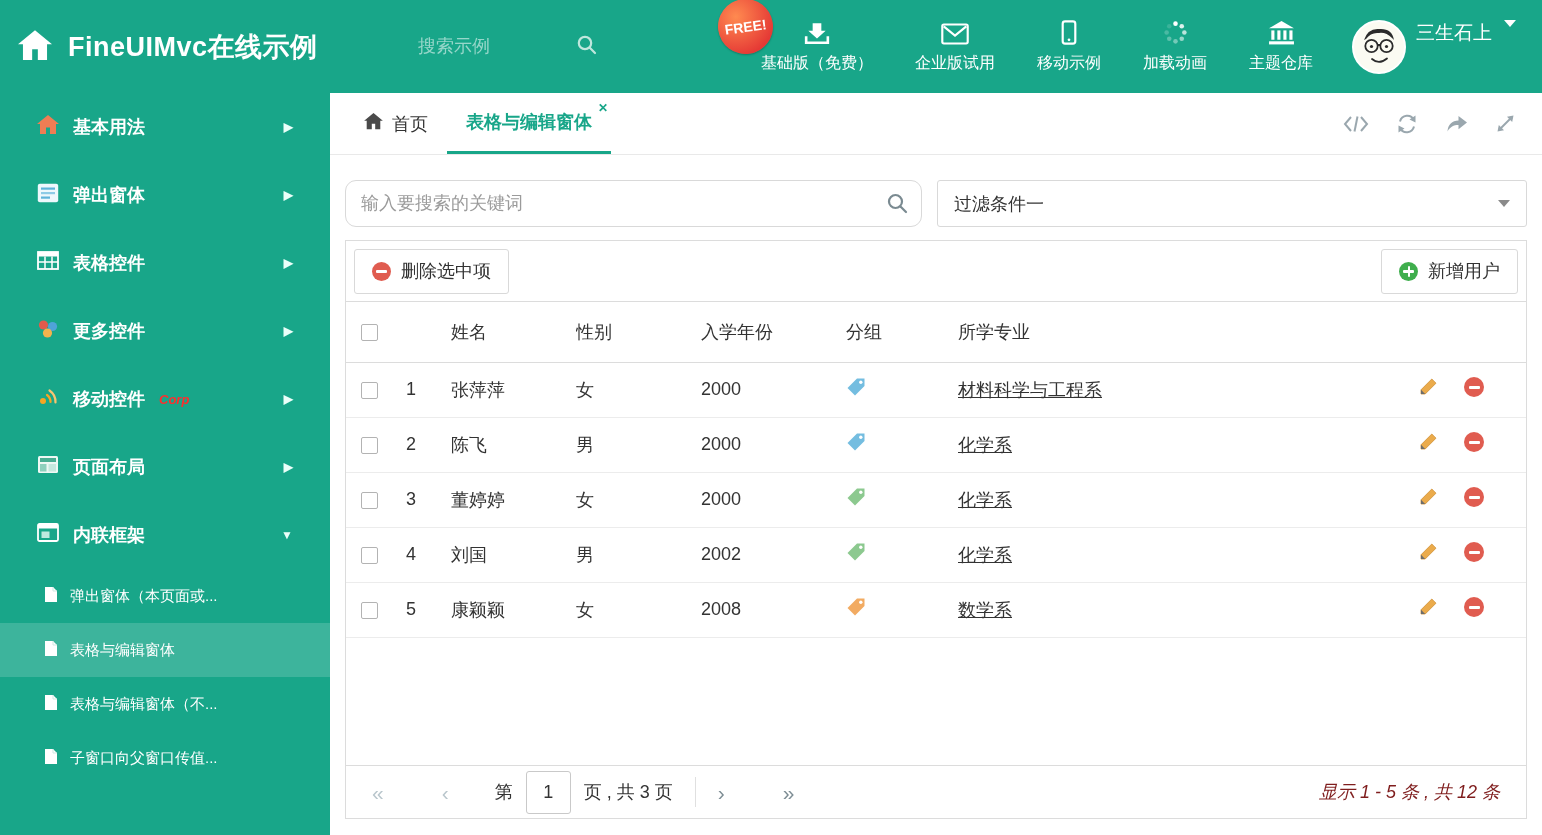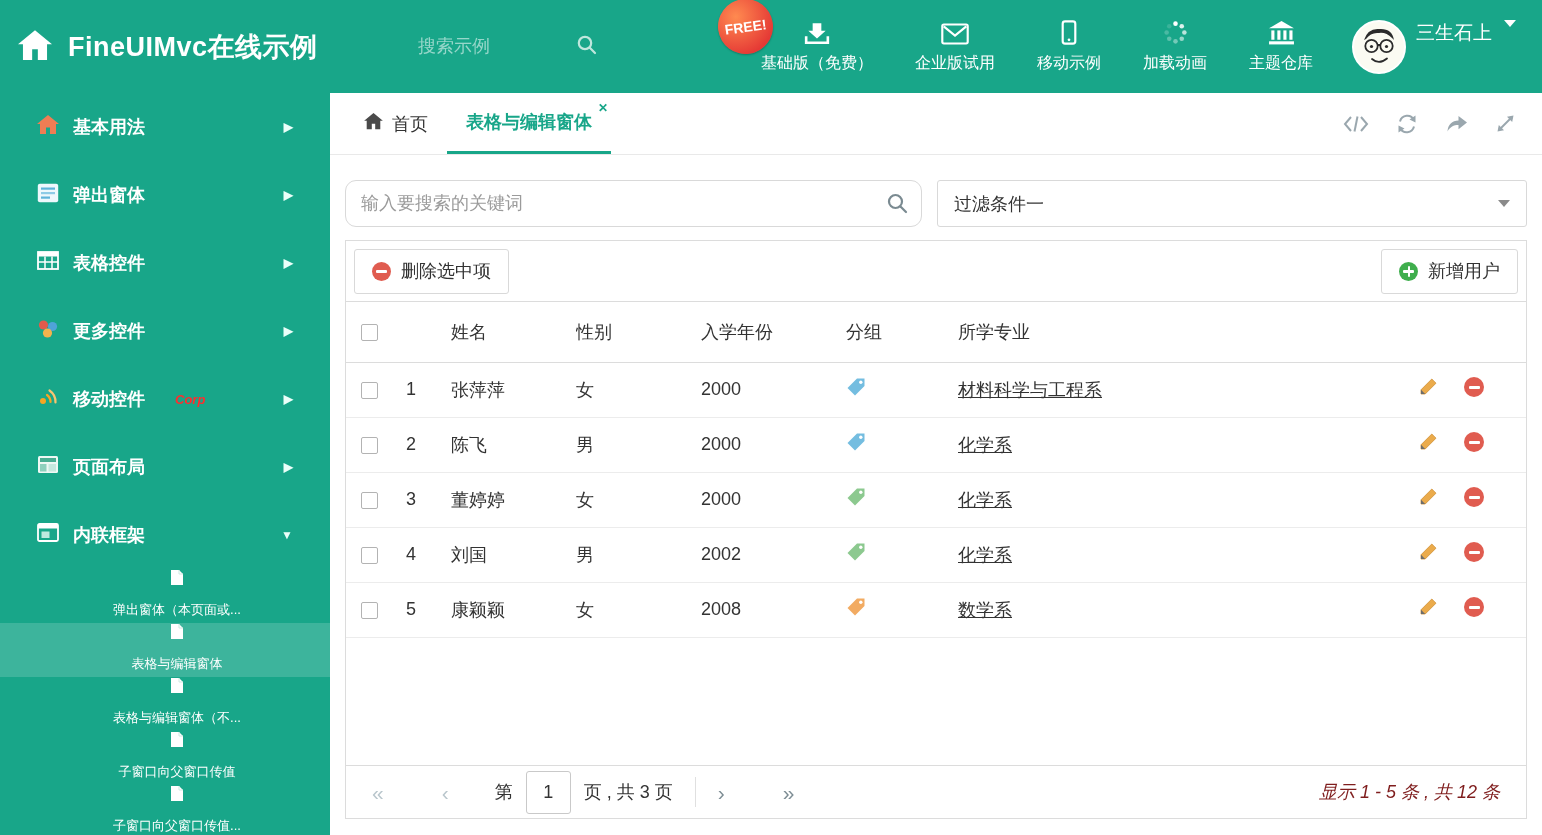--- a/index.html
+++ b/index.html
@@ -23,22 +23,22 @@
   .avatar { width:54px; height:54px; border-radius:50%; background:#fdfdf6; overflow:hidden; flex:0 0 auto; border:2px solid #fff; }
   .user-name { font-size:19px; }
   .caret-down-w { width:0; height:0; border-left:6px solid transparent; border-right:6px solid transparent; border-top:7px solid #fff; margin-left:2px; }
   
   .layout { display:flex; height:742px; }
   .sidebar { width:330px; flex:0 0 auto; background:#18a689; color:#fff; overflow:hidden; }
   .side-item { height:68px; display:flex; align-items:center; gap:14px; padding:0 37px; font-size:18px; cursor:pointer;font-weight:bold; }
   .side-item .chev { margin-left:auto; font-size:12px; color:#eafff9; }
   .chev-right::before { content:"\25B6"; }
   .chev-down::before { content:"\25BC"; }
-  .corp-badge { color:#ff2d2d; font-size:13px; margin-left:16px; font-style:italic; }
-  .side-sub { height:54px; display:flex; align-items:center; gap:12px; padding:0 20px 0 44px; font-size:13px; cursor:pointer; white-space:nowrap;flex-direction:column; }
+  .corp-badge { color:#ff2d2d; font-size:13px; margin-left:0; font-style:italic; }
+  .side-sub { height:54px; display:flex; align-items:center; gap:12px; padding:0 20px 0 44px; font-size:15px; cursor:pointer; white-space:nowrap; }
   .side-sub.active { background:rgba(255,255,255,0.16); }
   
   .main { flex:1; display:flex; flex-direction:column; background:#fff; }
   .tabbar { height:62px; display:flex; align-items:stretch; padding-left:15px; border-bottom:1px solid #e9e9e9; }
   .tab { display:flex; align-items:center; gap:9px; padding:0 19px; font-size:18px; color:#333; cursor:pointer; position:relative; }
   .tab.active { color:#18a689; font-weight:bold; border-bottom:3px solid #18a689; }
   .tab-close { position:absolute; top:8px; right:3px; font-size:12px; color:#18a689; cursor:pointer; }
   .tab-close::before { content:"\2715"; }
   .tab-tools { margin-left:auto; display:flex; align-items:center; gap:27px; padding-right:26px; }
   .tool-ico { cursor:pointer; display:flex; }
@@ -273,27 +273,20 @@
             <path d="M1 1 H9 L13 5 V16 H1 Z" fill="#fff"></path>
             <path d="M9 1 V5 H13" fill="none" stroke="#cfe9e2" stroke-width="1"></path>
           </svg></span>
       <span>表格与编辑窗体（不...</span>
     </div>
     <div class="side-sub">
       <span><svg width="14" height="17" viewBox="0 0 14 17">
             <path d="M1 1 H9 L13 5 V16 H1 Z" fill="#fff"></path>
             <path d="M9 1 V5 H13" fill="none" stroke="#cfe9e2" stroke-width="1"></path>
           </svg></span>
-      <span>子窗口向父窗口传值</span>
-    </div>
-    <div class="side-sub">
-      <span><svg width="14" height="17" viewBox="0 0 14 17">
-            <path d="M1 1 H9 L13 5 V16 H1 Z" fill="#fff"></path>
-            <path d="M9 1 V5 H13" fill="none" stroke="#cfe9e2" stroke-width="1"></path>
-          </svg></span>
       <span>子窗口向父窗口传值...</span>
     </div>
   </aside>
 
   <main class="main">
     <div class="tabbar">
       <div class="tab">
         <span><svg width="19" height="17" viewBox="0 0 22 20">
               <path d="M11 0 L22 9 H19 V19 H13 V12.5 H9 V19 H3 V9 H0 Z" fill="#4a4a4a"></path>
             </svg></span>

